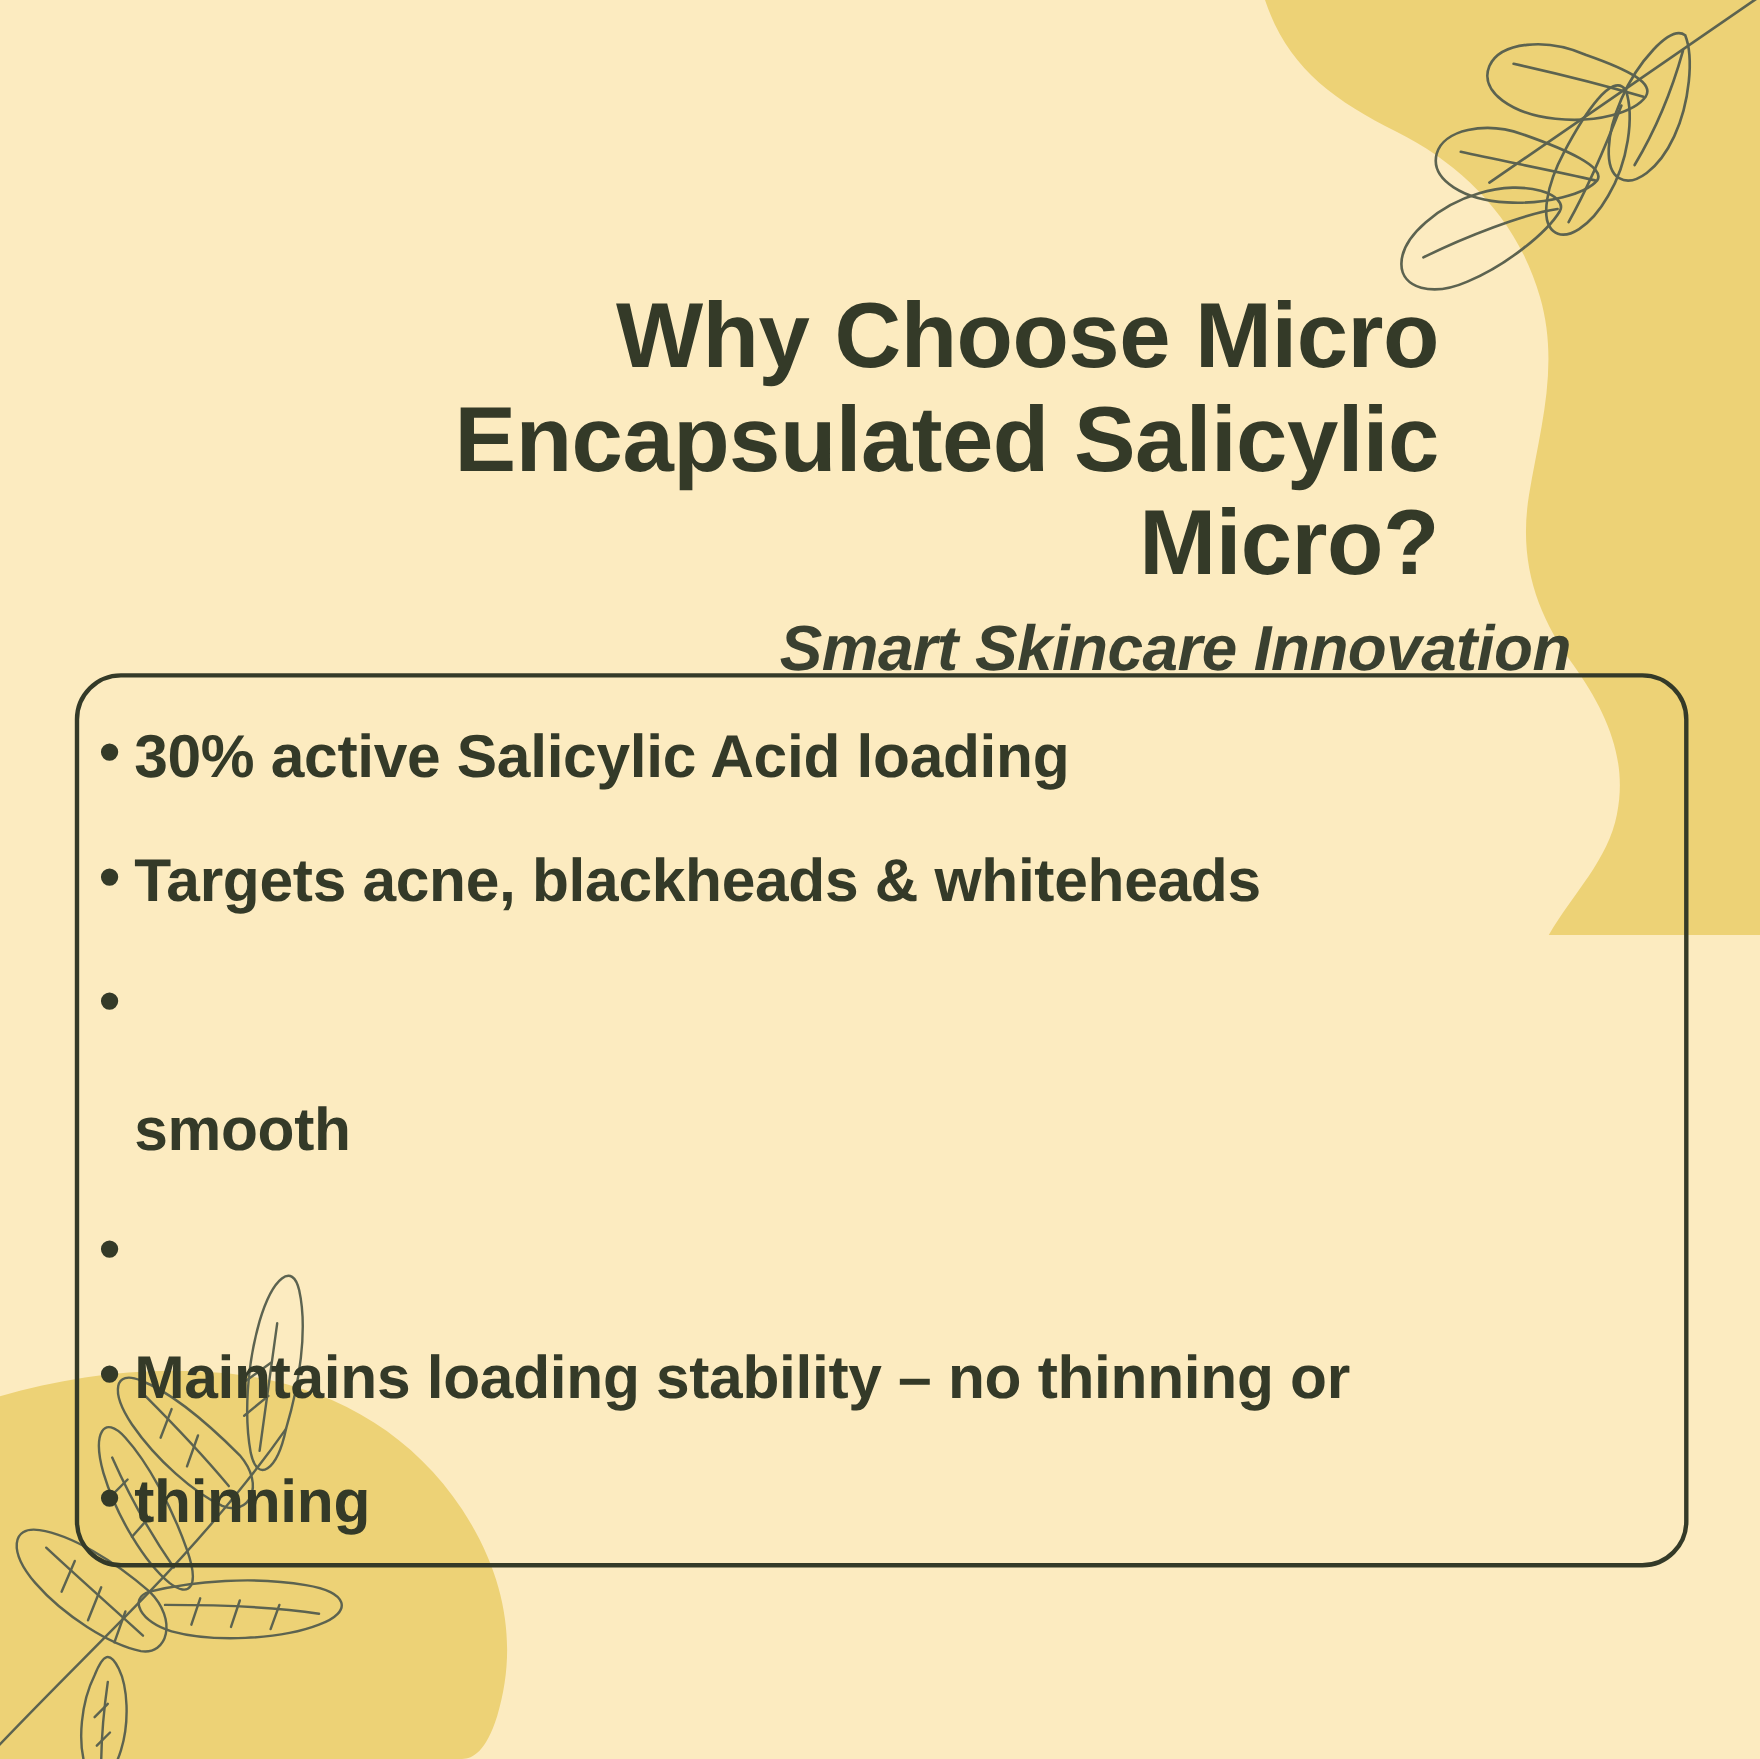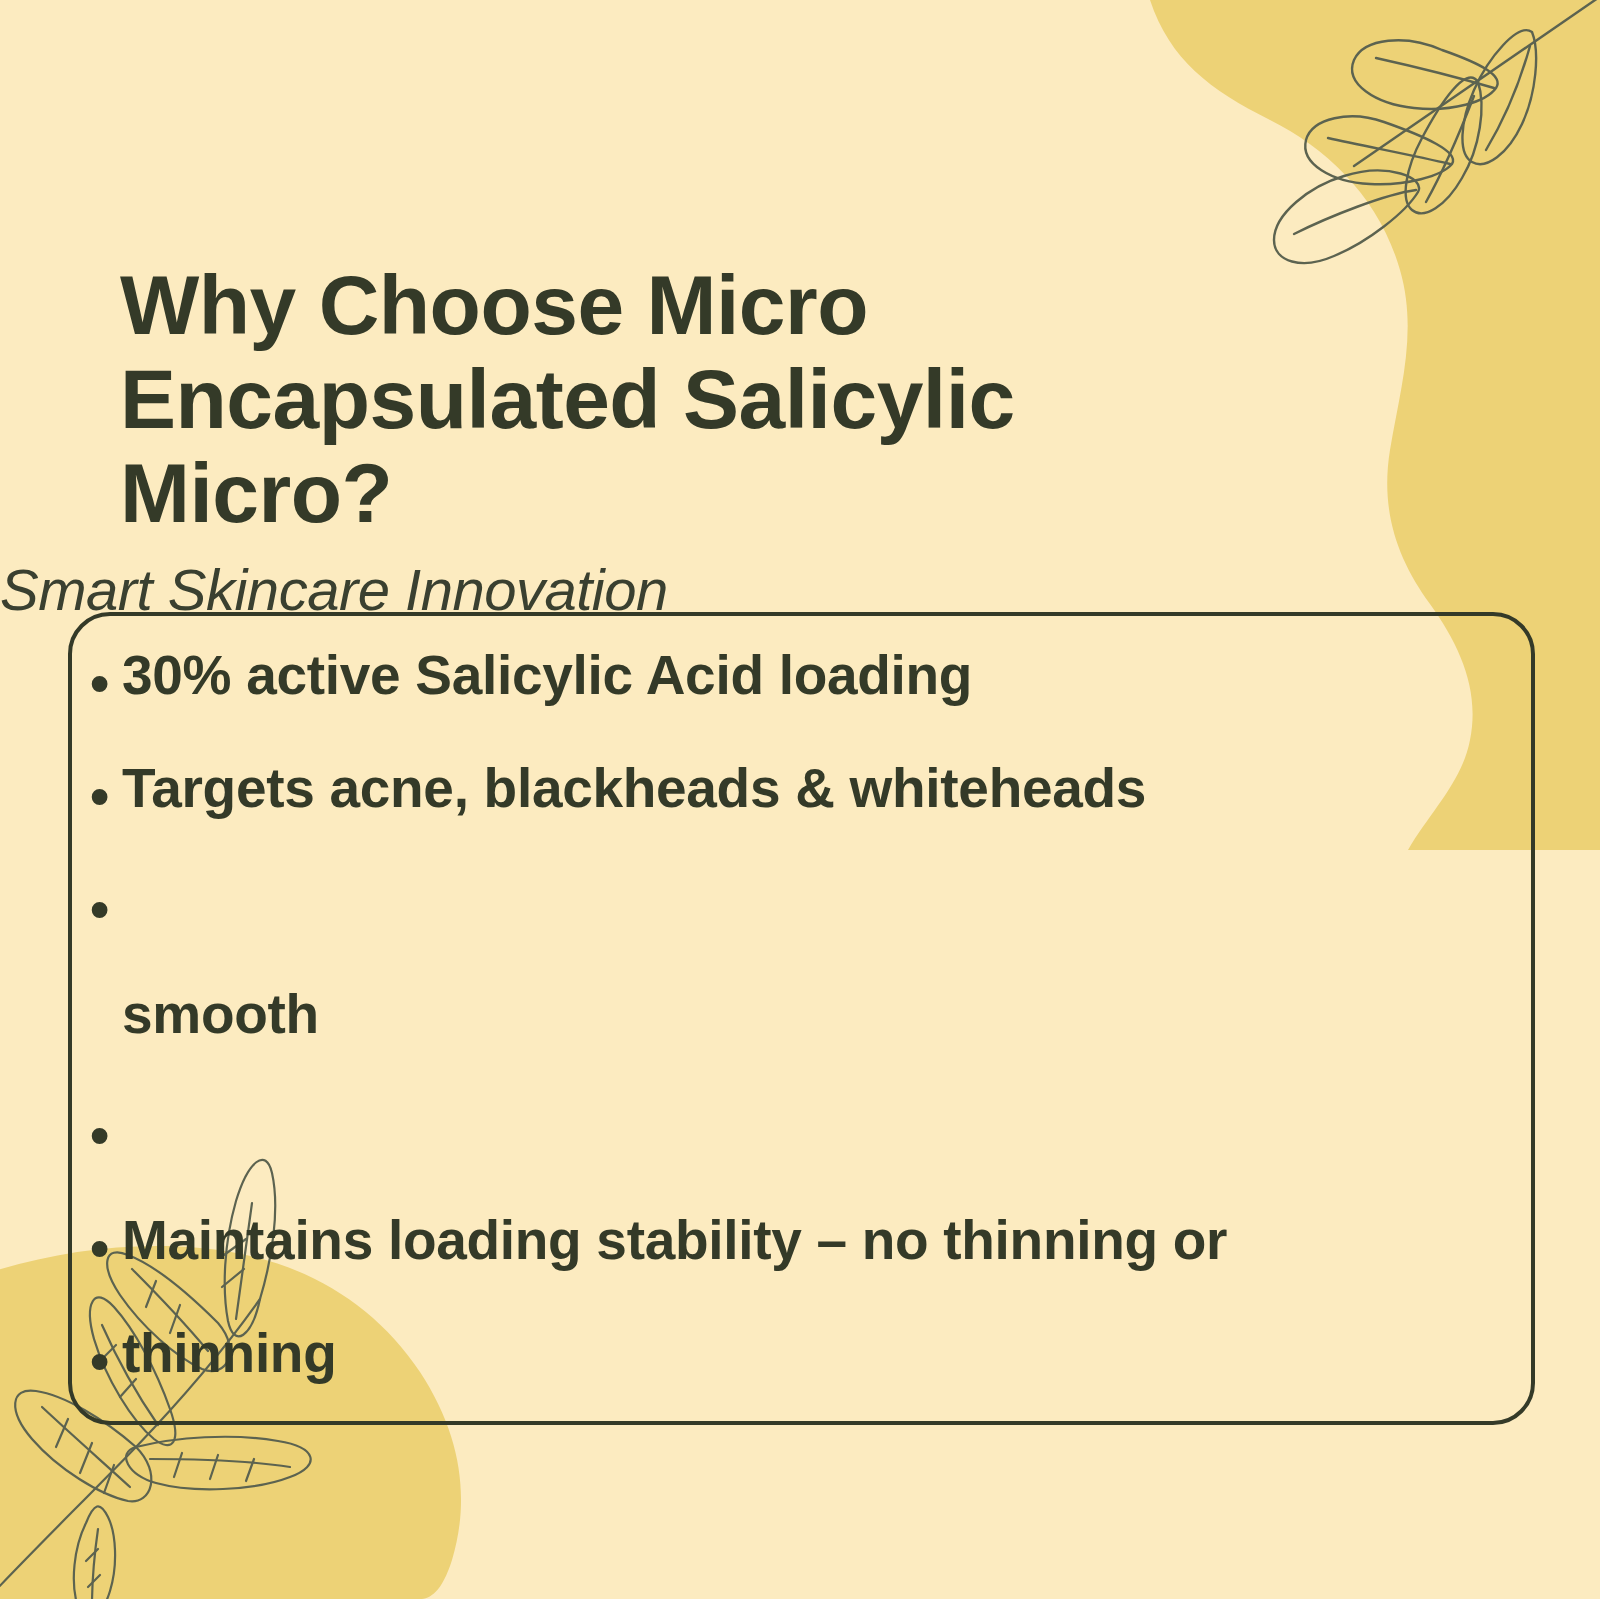--- a/index.html
+++ b/index.html
@@ -32,36 +32,37 @@
   }
   .branch-tr { top: -10px; right: -6px; }
   .branch-bl { bottom: -18px; left: -40px; }
 
   
   .heading {
     position: absolute;
     top: 258px;
     left: 0;
     width: 1384px;
-    text-align: left;
+    text-align: right;
+    padding-left: 44px;
   }
   .title {
     color: #343A28;
     font-size: 84px;
     line-height: 1.12;
     font-weight: 800;
     letter-spacing: -0.5px;
     margin: 0;
     padding: 0 120px;
   }
   .subtitle {
     color: #3A4030;
     font-size: 58px;
     line-height: 1.25;
-    font-weight: 400;
+    font-weight: 700;
     font-style: italic;
     margin: 14px 0 0 0;
     letter-spacing: -0.5px;
   }
 
   
   .card {
     position: absolute;
     left: 68px;
     top: 612px;
@@ -94,21 +95,21 @@
     flex: 0 0 auto;
     width: 32px;
     font-size: 55px;
     line-height: 1.0;
     margin-top: 44px;
   }
   .bullet-dot.empty { visibility: hidden; }
   .bullet-text {
     flex: 1 1 auto;
     white-space: nowrap;
-    margin-top: 36px;
+    margin-top: 48px;
   }
 </style>
 </head>
 <body>
 
 <div class="poster">
 
   <svg class="blob-layer" viewBox="0 0 1600 1599">
     <path fill="#EDD276" d="M1150,0 C1170,60 1210,90 1270,120 C1330,150 1380,200 1400,270
          C1418,332 1400,390 1390,450 C1380,512 1398,560 1430,604

